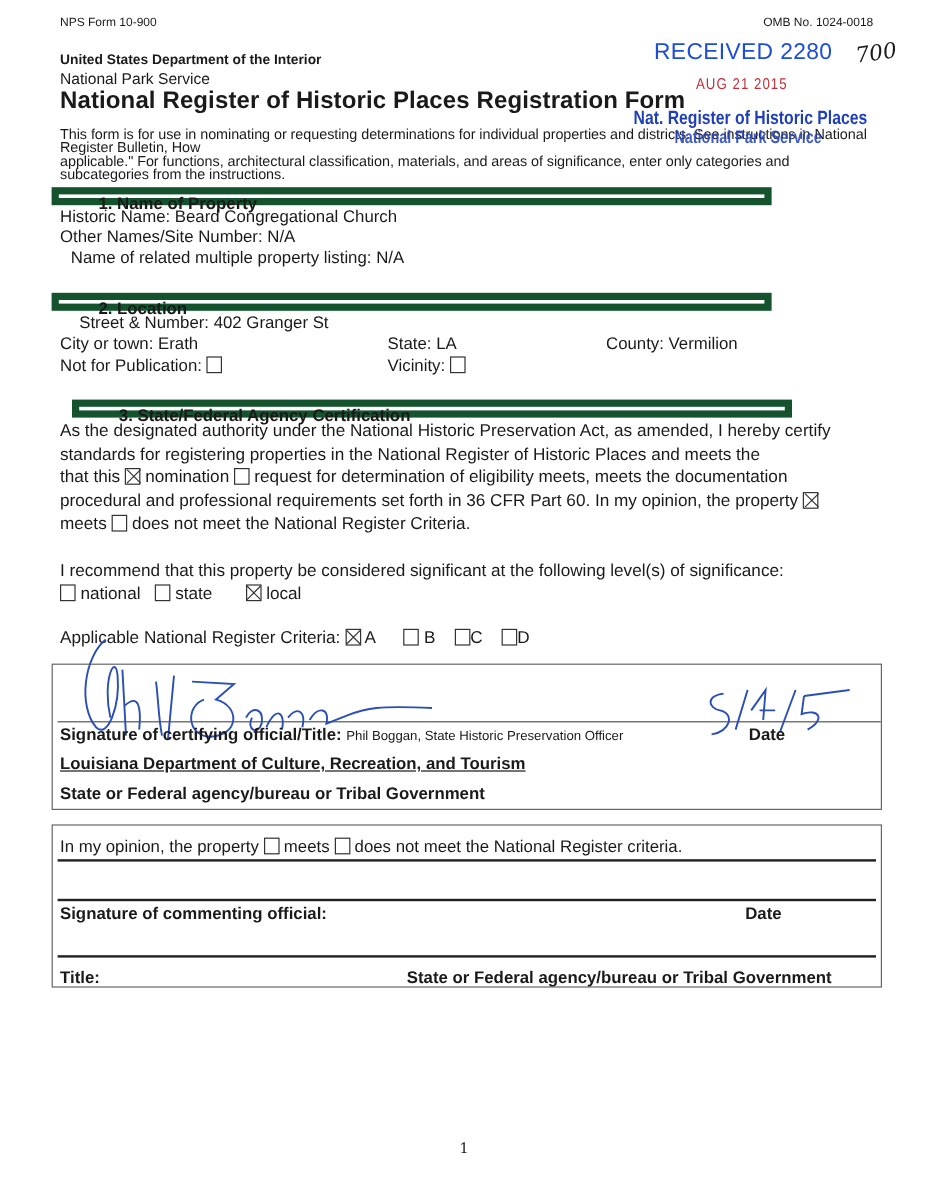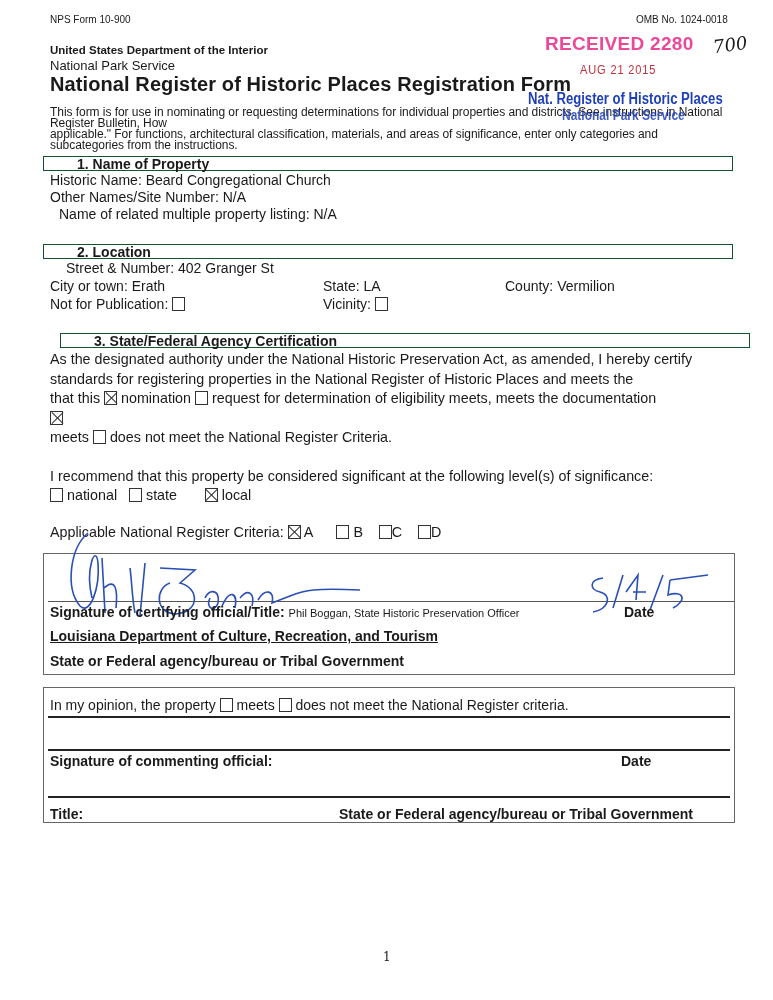--- a/index.html
+++ b/index.html
@@ -7,27 +7,27 @@
       font-family: "Liberation Sans", sans-serif; color: #1a1a1a; }
     .abs { position: absolute; }
     .cond { font-family: "Liberation Sans Narrow", "Liberation Sans", sans-serif; }
     .form-id { left: 50px; top: 14px; font-size: 10px; }
     .omb { left: 636px; top: 14px; font-size: 10px; }
     .dept { left: 50px; top: 44px; font-size: 11.5px; font-weight: bold; }
     .nps { left: 50px; top: 58px; font-size: 13px; }
     .form-title { left: 50px; top: 73px; font-size: 20px; font-weight: bold; letter-spacing: 0.1px; }
     .instr { left: 50px; top: 107px; width: 680px; font-size: 12px; line-height: 11px; letter-spacing: -0.05px; }
 
-    .stamp-received { left: 545px; top: 33px; font-size: 19px; color: #ec4899; letter-spacing: 0.3px; font-weight: bold; }
+    .stamp-received { left: 545px; top: 33px; font-size: 19px; color: #1d4ed8; letter-spacing: 0.3px; }
     .stamp-handnum { left: 713px; top: 34px; font-size: 18px; font-family: "DejaVu Serif", serif; font-style: italic; transform: rotate(-8deg); }
     .stamp-date { left: 580px; top: 62px; font-size: 13px; color: #c0303a; letter-spacing: 1px; transform: scaleX(0.85); transform-origin: left; }
     .stamp-nat { left: 528px; top: 90px; font-size: 16px; color: #1f3fb8; transform: scaleX(0.82); transform-origin: left; font-weight: bold; }
     .stamp-nps { left: 562px; top: 106px; font-size: 15px; color: #1f3fb8; transform: scaleX(0.8); transform-origin: left; opacity: 0.85; font-weight: bold; }
 
-    .section-head { left: 43px; width: 690px; height: 15px; border: 1px solid #14532d; box-sizing: border-box; }
+    .section-head { left: 43px; width: 600px; height: 15px; border: 6px solid #14532d; box-sizing: border-box; }
     .section-head span { position: absolute; left: 33px; top: -1px; font-size: 14px; font-weight: bold; }
     .line { font-size: 14px; white-space: nowrap; }
     .cb { display: inline-block; width: 13px; height: 14px; border: 1px solid #333; vertical-align: -2px; position: relative; box-sizing: border-box; background: #fff; }
     .cb.checked::before, .cb.checked::after { content: ""; position: absolute; left: 50%; top: -2px; width: 1px; height: 16px; background: #333; }
     .cb.checked::before { transform: rotate(45deg); }
     .cb.checked::after { transform: rotate(-45deg); }
 
     .para { left: 50px; top: 350px; width: 690px; font-size: 14.3px; line-height: 19.5px; }
 
     .sig-box { left: 43px; top: 553px; width: 692px; height: 122px; border: 1px solid #666; box-sizing: border-box; }
@@ -89,20 +89,21 @@
   <div>As the designated authority under the National Historic Preservation Act, as amended, I hereby certify</div>
   <div>standards for registering properties in the National Register of Historic Places and meets the</div>
   <div>
     <span>that this</span>
     <span class="cb checked"></span>
     <span>nomination</span>
     <span class="cb"></span>
     <span>request for determination of eligibility meets, meets the documentation</span>
   </div>
   <div>
+    <span>procedural and professional requirements set forth in 36 CFR Part 60. In my opinion, the property</span>
     <span class="cb checked"></span>
   </div>
   <div>
     <span>meets</span>
     <span class="cb"></span>
     <span>does not meet the National Register Criteria.</span>
   </div>
   <div style="height:19px;"></div>
   <div>I recommend that this property be considered significant at the following level(s) of significance:</div>
   <div>

